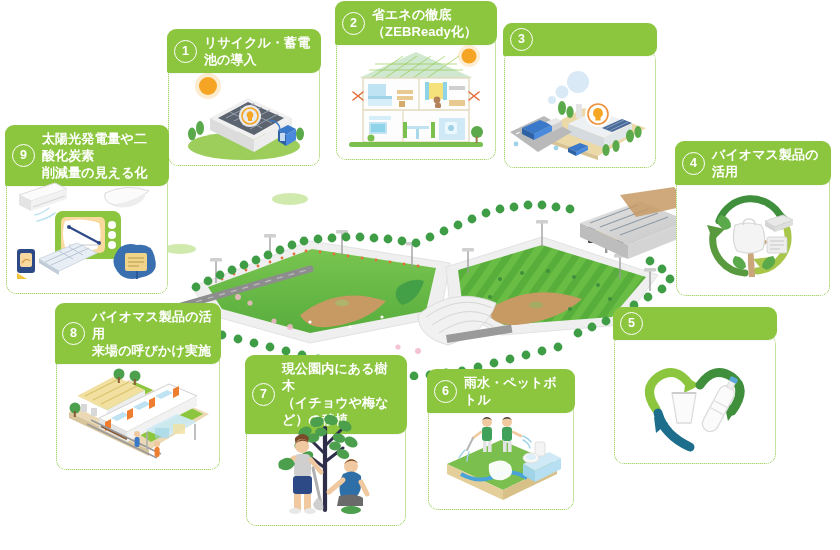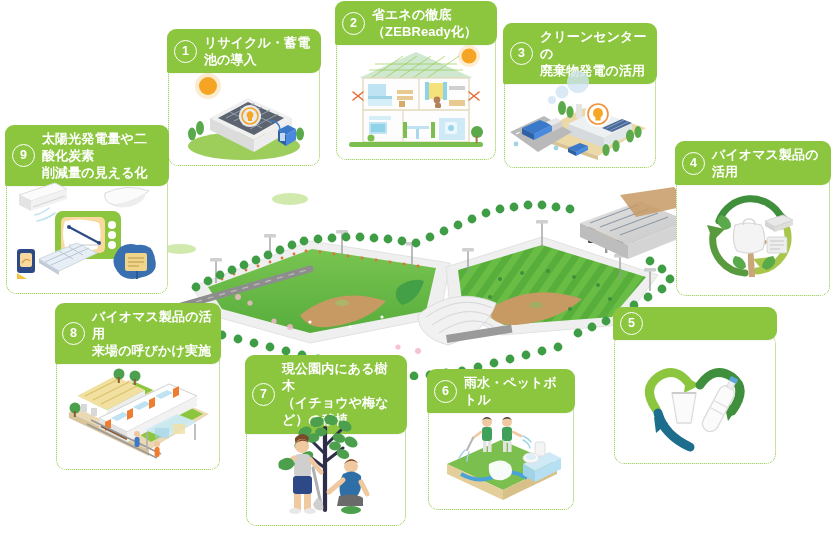--- a/index.html
+++ b/index.html
@@ -439,22 +439,20 @@
         <rect x="8" y="108" width="134" height="5" rx="2.5" fill="#7bbf4f"></rect>
         <circle cx="136" cy="98" r="6" fill="#5aa94a"></circle>
         <rect x="134.6" y="102" width="2" height="7" fill="#9a7b4f"></rect>
       </svg>
     </div>
   </div>
 
   <div class="card" style="left:504px; top:50px; width:152px; height:118px;">
     <div class="card-head head-top2" style="width:154px;">
       <span class="badge">3</span>
-      <span class="head-text">クリーンセンターの
-廃棄物発電の活用</span>
     </div>
     <div class="card-body" style="top:14px;">
       <svg class="art" width="148" height="100" viewBox="0 0 148 100">
 
         <circle cx="72" cy="16" r="11" fill="#cfe4f2" opacity="0.8"></circle>
         <circle cx="56" cy="26" r="6.5" fill="#cfe4f2" opacity="0.8"></circle>
         <circle cx="46" cy="34" r="4" fill="#cfe4f2" opacity="0.8"></circle>
 
         <polygon points="28,68 78,42 140,62 92,90" fill="#ecd9a8"></polygon>
         <polygon points="28,68 92,90 92,94 28,72" fill="#d9c392"></polygon>

